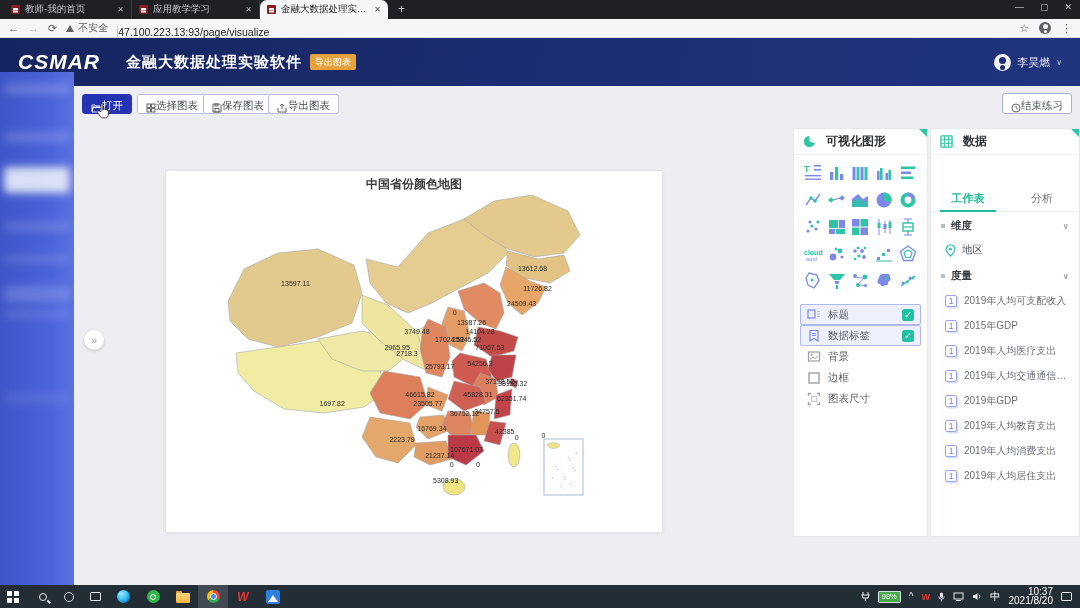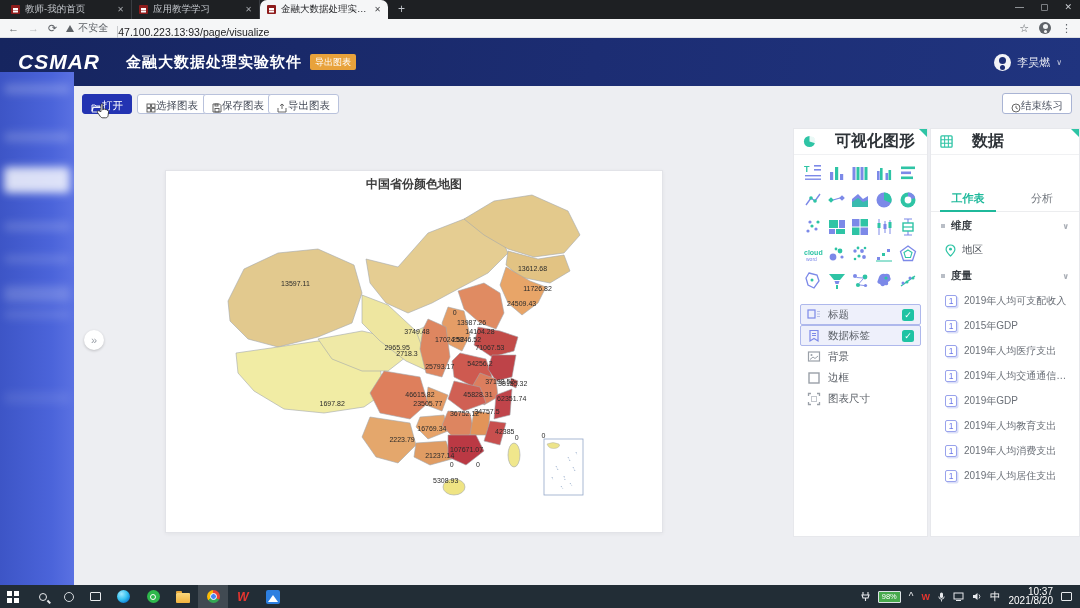--- a/index.html
+++ b/index.html
@@ -55,21 +55,21 @@
   .map-title { position:absolute; top:5px; left:0; right:0; text-align:center; font-size:12px; font-weight:bold; color:#3D3D3D; }
   .map-wrap { position:absolute; inset:0; }
   .map-wrap svg { position:absolute; inset:0; }
   .map-labels span { position:absolute; transform:translate(-50%,-50%); font-size:7px; color:#2b2b2b; white-space:nowrap; }
 
   
   .panel { position:absolute; background:#fff; border:1px solid #E7E8EC; }
   .viz-panel { left:793px; top:128px; width:135px; height:409px; }
   .data-panel { left:930px; top:128px; width:150px; height:409px; }
   .corner { position:absolute; top:0; right:0; border-top:8px solid #2EC4A5; border-left:8px solid transparent; }
-  .p-head { display:flex; align-items:center; gap:19px; height:26px; padding:0 9px; font-size:16px; font-weight:bold; color:#2E3338; border-bottom:1px solid #F0F1F3; position:relative; }
+  .p-head { display:flex; align-items:center; gap:10px; height:26px; padding:0 9px; font-size:12px; font-weight:bold; color:#2E3338; border-bottom:1px solid #F0F1F3; position:relative; }
   .icon-grid { display:grid; grid-template-columns:repeat(5,1fr); row-gap:7px; padding:8px 7px 6px; }
   .vicon { width:20px; height:20px; margin:0 auto; }
   .ptabs { display:flex; border-bottom:1px solid #ECEDEF; margin-top:2px; }
   .ptab { flex:1; text-align:center; font-size:11px; color:#73787F; padding:6px 0 5px; position:relative;margin-top:28px; }
   .ptab.on { color:#1FB99B; font-weight:bold; }
   .ptab.on::after { content:""; position:absolute; left:12%; right:12%; bottom:-1px; height:2px; background:#1FB99B; }
   .fmt-list { padding:7px 6px; display:flex; flex-direction:column; gap:0; }
   .fmt-item { display:flex; align-items:center; gap:7px; height:21px; padding:0 6px; font-size:10.5px; color:#5A5F66; border:1px solid transparent; border-radius:2px; }
   .fmt-item.sel { background:#EEF0FB; border-color:#AEB8EC; }
   .cb { margin-left:auto; width:12px; height:12px; border-radius:2.5px; background:#1FC3A3; color:#fff; font-size:9px; line-height:12px; text-align:center; }

